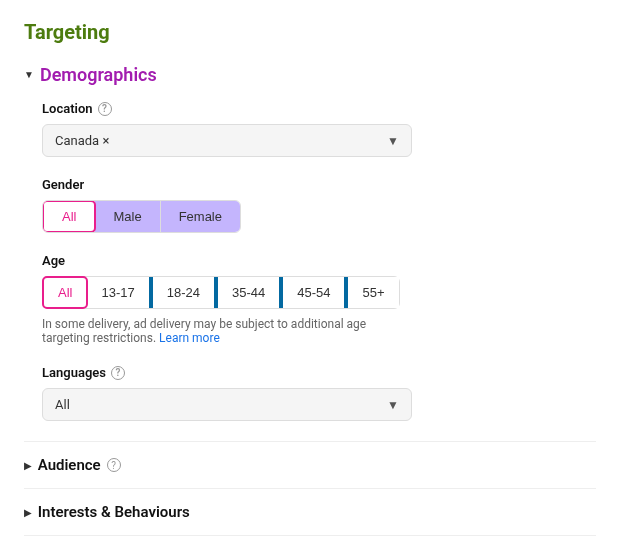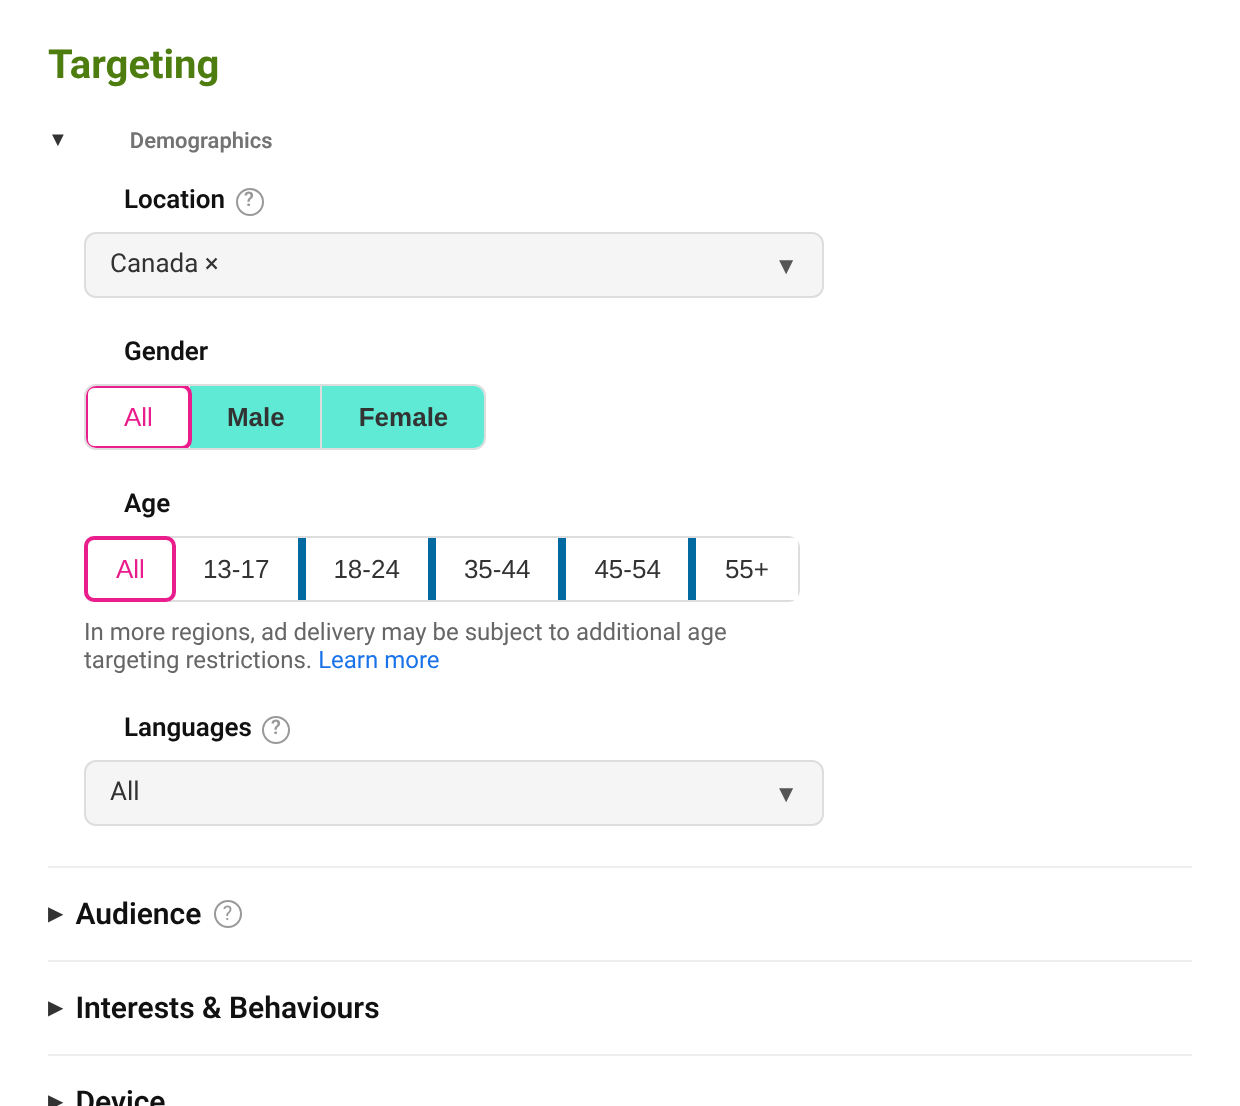--- a/index.html
+++ b/index.html
@@ -33,43 +33,41 @@
       margin-bottom: 16px;
       user-select: none;
     }
 
     .section-header .arrow {
       font-size: 10px;
       color: #333;
     }
 
     .section-label {
-      font-size: 11px;
+      font-size: 18px;
       font-weight: 600;
-      color: #737373;
-      margin-left: 25px;
+      color: #a21caf;
     }
 
     .demographics-content {
       padding-left: 18px;
     }
 
     .field-group {
       margin-bottom: 20px;
     }
 
     .field-label {
       display: flex;
       align-items: center;
       gap: 5px;
       font-size: 13px;
       font-weight: 600;
       color: #111;
       margin-bottom: 8px;
-      margin-left: 20px;
     }
 
     .help-icon {
       width: 14px;
       height: 14px;
       border-radius: 50%;
       border: 1px solid #999;
       display: inline-flex;
       align-items: center;
       justify-content: center;
@@ -114,26 +112,26 @@
       border: 1px solid #ddd;
       border-radius: 6px;
       overflow: hidden;
       width: fit-content;
     }
 
     .toggle-btn {
       padding: 7px 18px;
       font-size: 13px;
       cursor: pointer;
-      background: #5eead4;
+      background: #c4b5fd;
       border: none;
       border-right: 1px solid #ddd;
       color: #333;
       transition: background 0.1s;
-      font-weight: 700;
+      font-weight: 400;
     }
 
     .toggle-btn:last-child {
       border-right: none;
     }
 
     .toggle-btn.active {
       background: #fff;
       color: #e91e8c;
       border: 2px solid #e91e8c;
@@ -256,21 +254,21 @@
       </div>
       <div class="age-toggle-group">
         <button class="age-btn active">All</button>
         <button class="age-btn">13-17</button>
         <button class="age-btn">18-24</button>
         <button class="age-btn">35-44</button>
         <button class="age-btn">45-54</button>
         <button class="age-btn">55+</button>
       </div>
       <div class="age-note">
-        <span>In more regions, ad delivery may be subject to additional age targeting restrictions.</span>
+        <span>In some delivery, ad delivery may be subject to additional age targeting restrictions.</span>
         <a href="#">Learn more</a>
       </div>
     </div>
 
     <div class="field-group">
       <div class="field-label">
         <span>Languages</span>
         <span class="help-icon">?</span>
       </div>
       <div class="dropdown-field">

